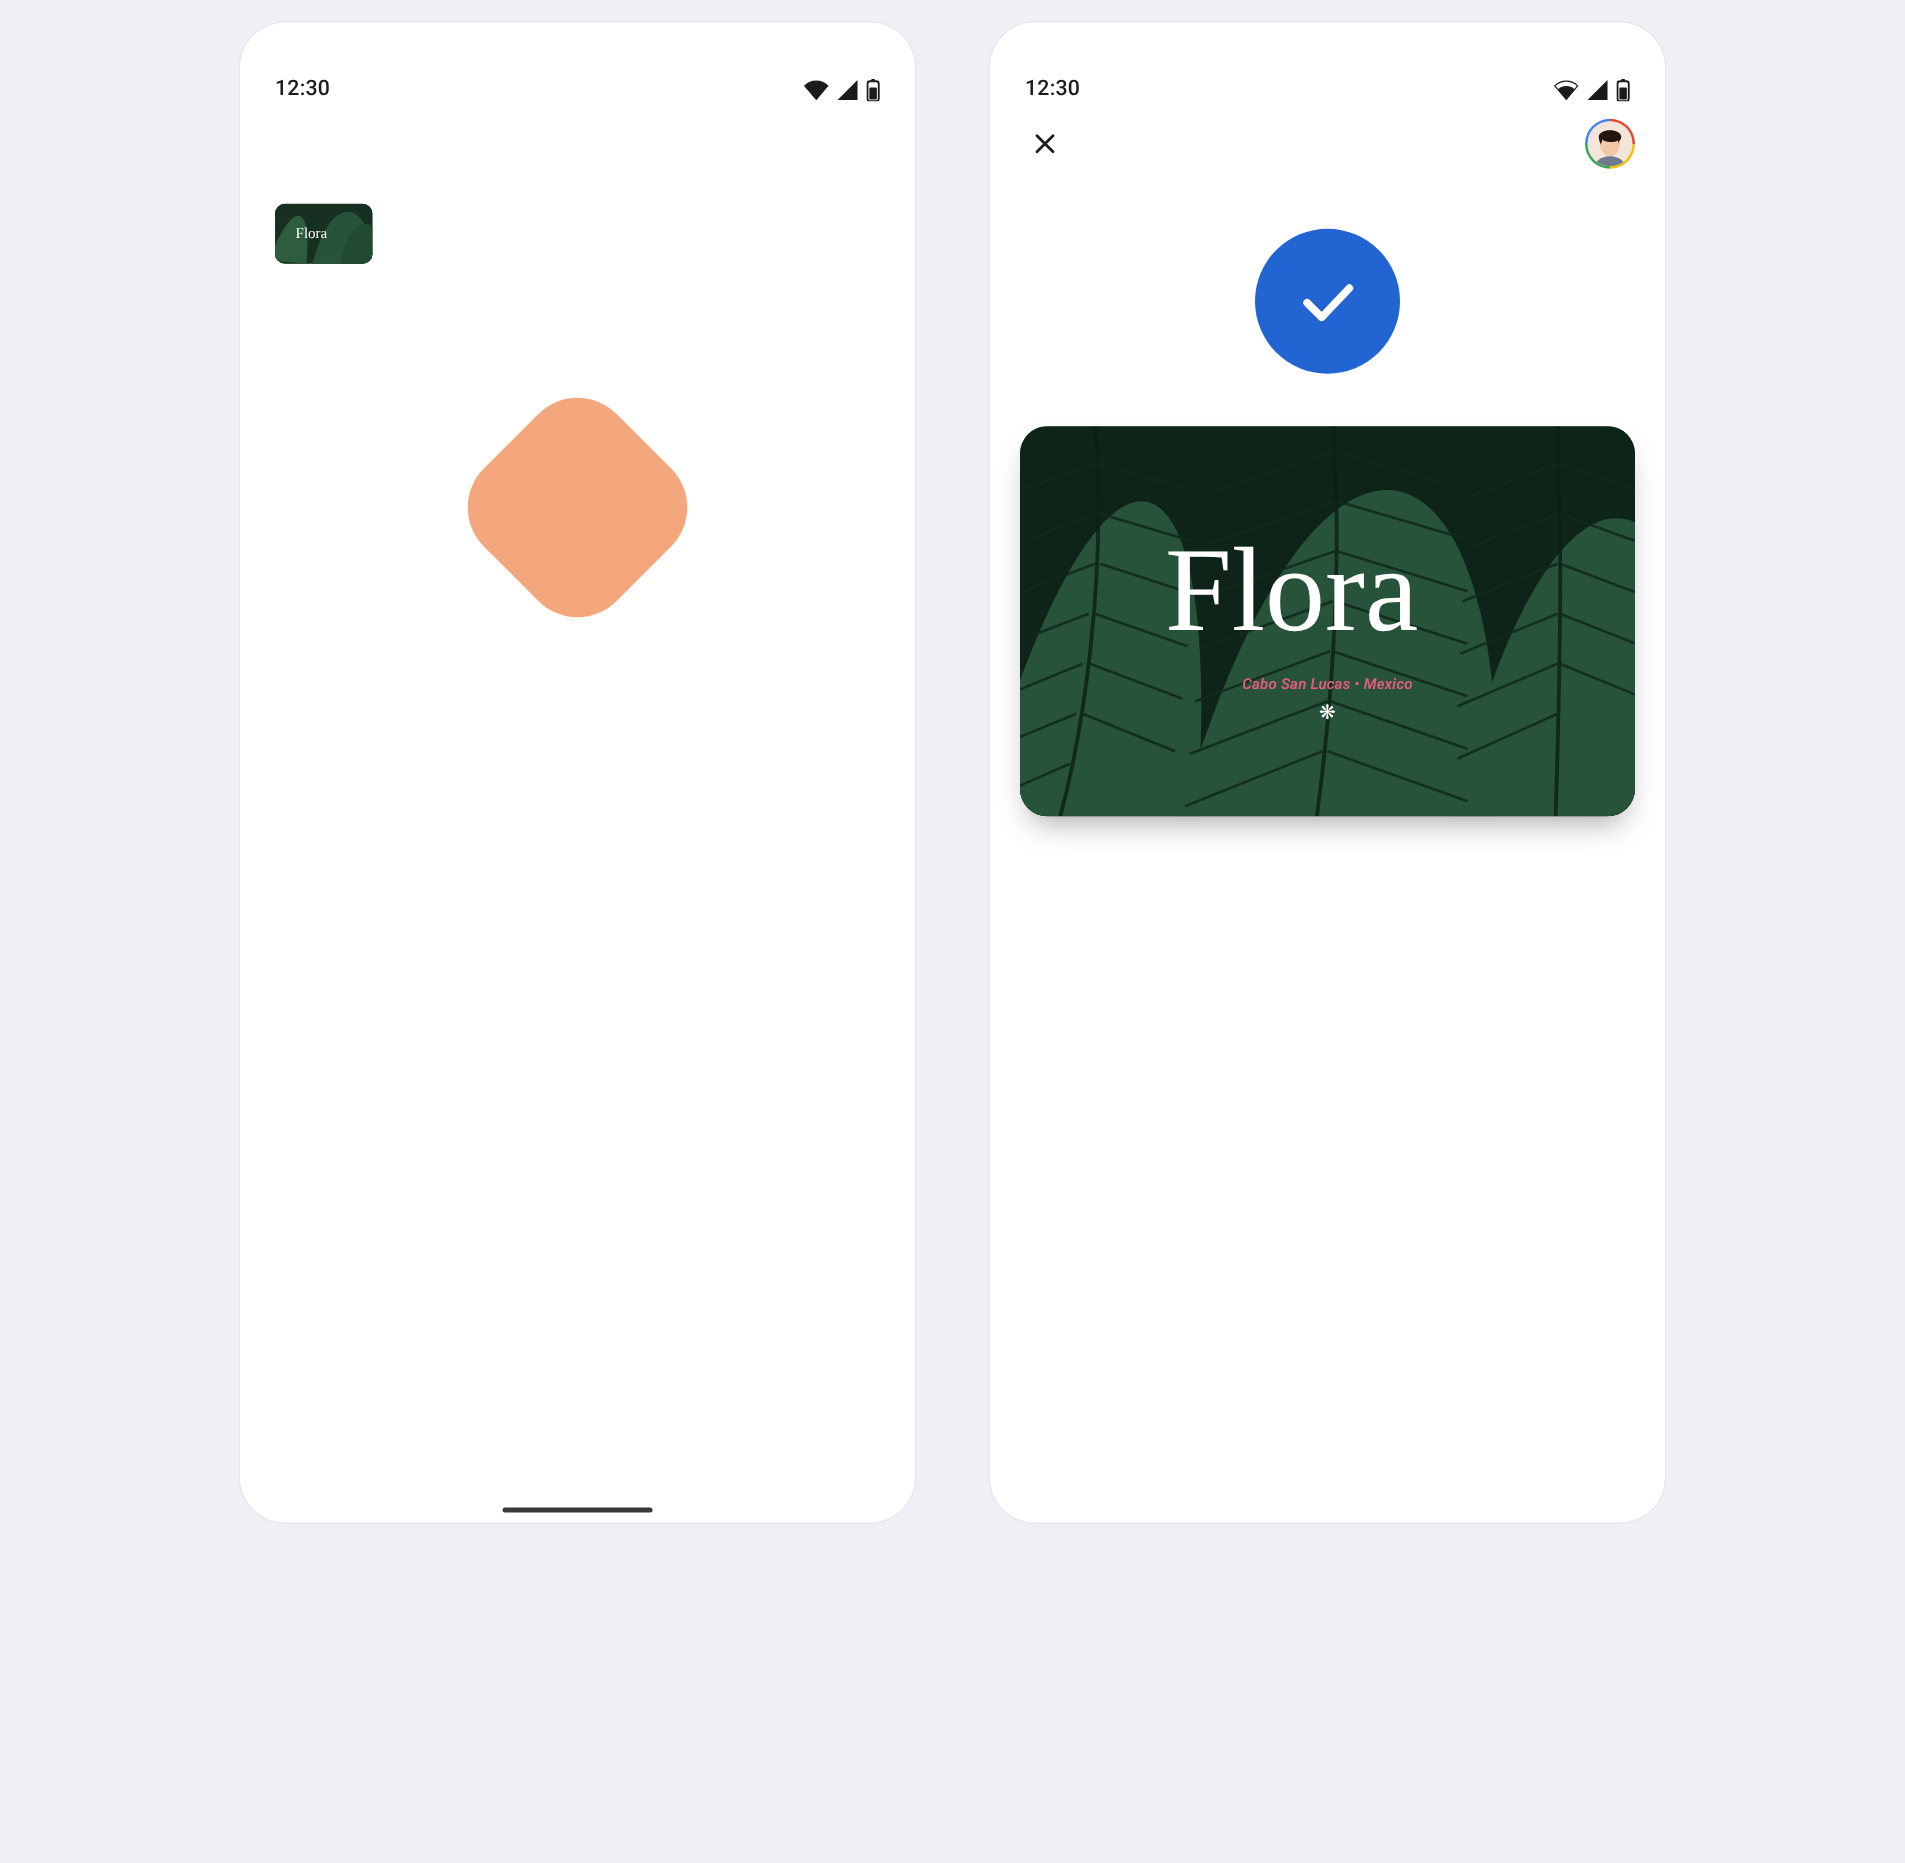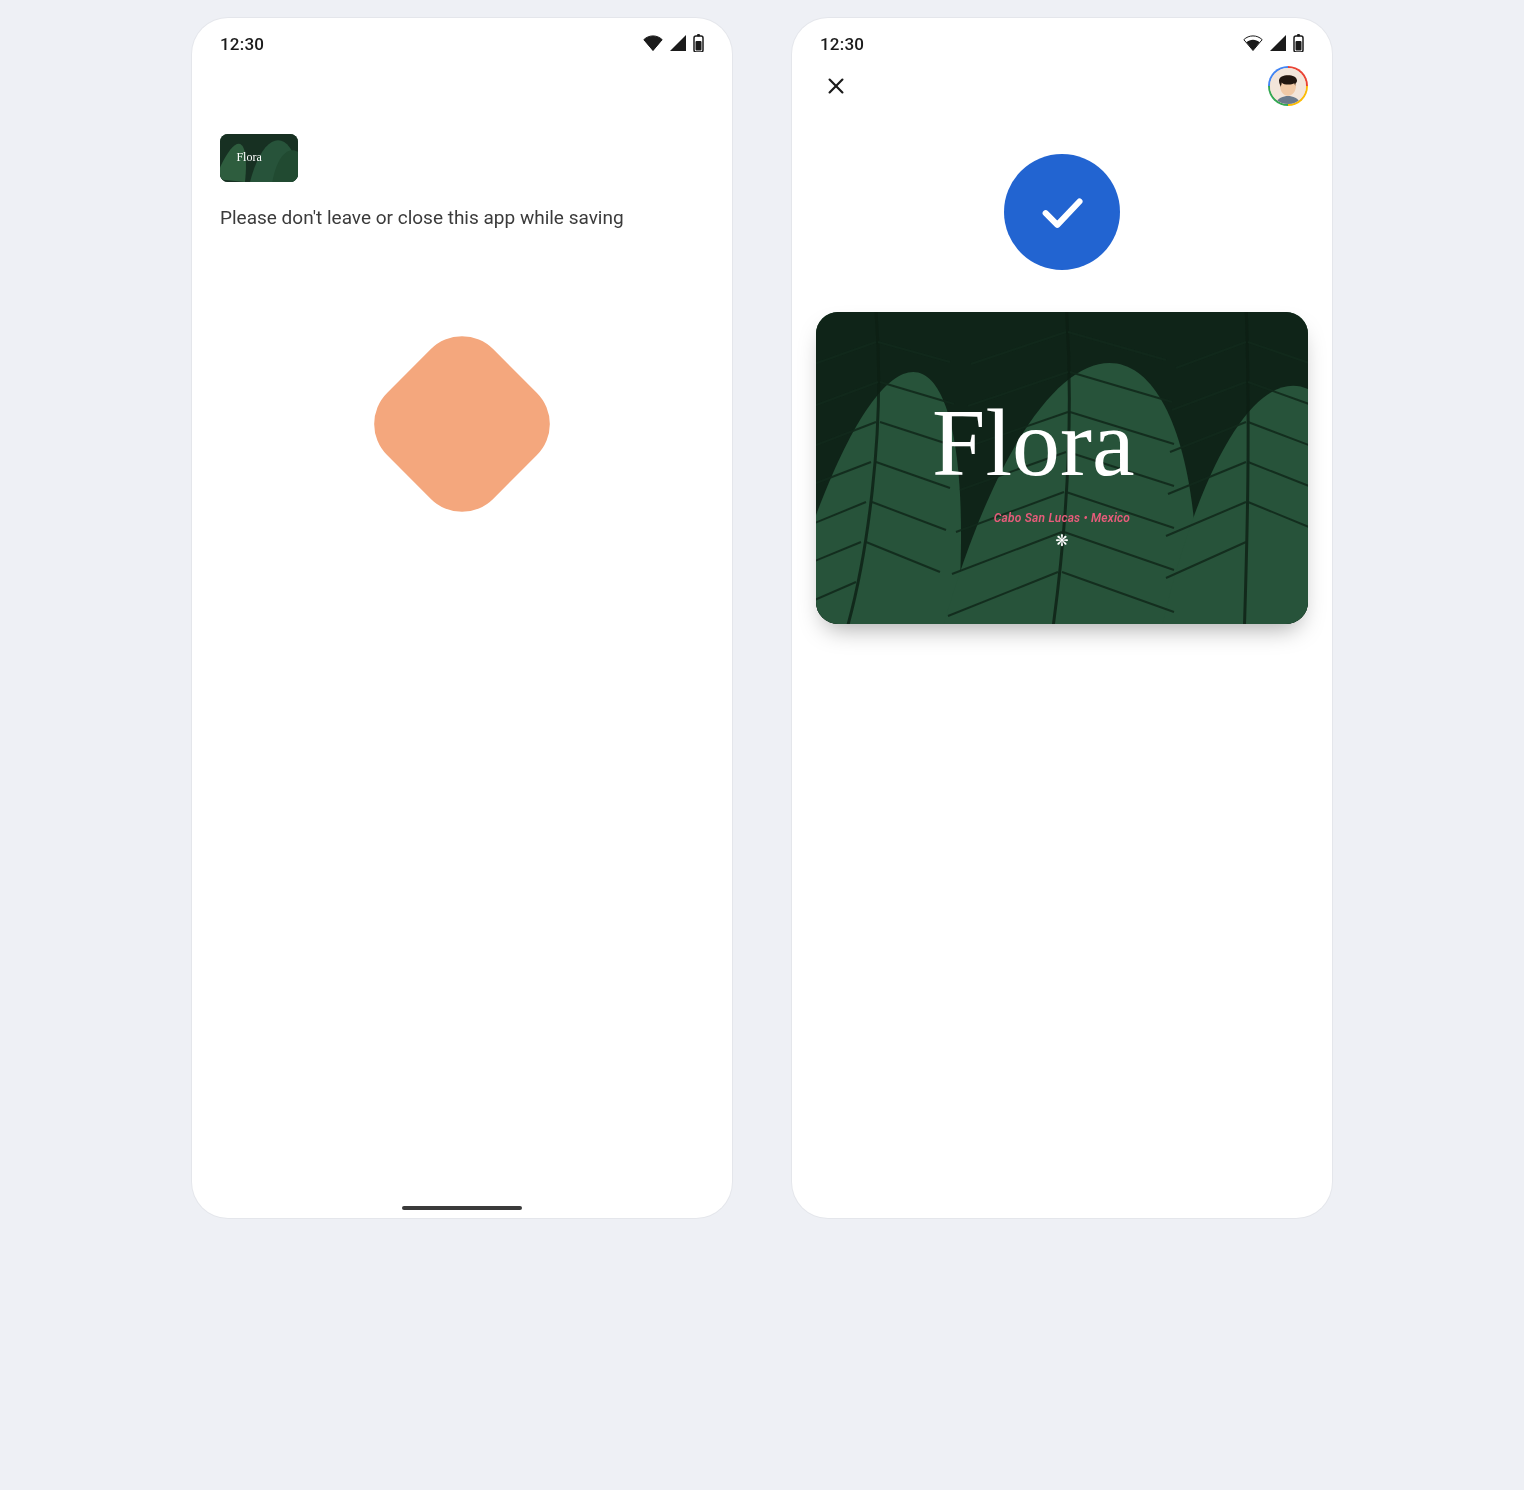--- a/index.html
+++ b/index.html
@@ -36,26 +36,27 @@
     box-shadow: 0 0 0 1px rgba(0,0,0,.04);
     display: flex;
     flex-direction: column;
     overflow: hidden;
     position: relative;
   }
   
   .status-bar {
     height: 34px;
     display: flex;
-    align-items: flex-start;
+    align-items: flex-end;
     justify-content: space-between;
-    padding: 16px 28px 0;
+    padding: 0 28px 0;
     font-size: 17px;
     font-weight: 500;
     letter-spacing: .2px;
+    margin-top: 29px;
   }
   .status-right { display:flex; gap:6px; align-items:center; }
   .status-right svg { display:block; }
 
   
   .content { padding: 0 28px; flex:1; display:flex; flex-direction:column; }
 
   .brand-thumb {
     width: 78px; height: 48px;
     border-radius: 8px;
@@ -199,21 +200,20 @@
         <rect width="78" height="48" fill="#173022"></rect>
         <path d="M-5 45 C15 -5 30 0 25 48 Z" fill="#2e5d3e"></path>
         <path d="M30 48 C45 -10 75 -5 80 48 Z" fill="#27533a"></path>
         <path d="M52 50 C60 0 90 10 90 50 Z" fill="#214a31"></path>
       </svg>
       <svg width="48" height="20" viewBox="0 0 200 70" style="position:relative;z-index:2">
         <text x="6" y="48" font-family="'Brush Script MT','Segoe Script',cursive" font-size="50" fill="#fff">Flora</text>
       </svg>
     </div>
 
-    <div class="subtitle">Please don't leave or close this app while saving</div>
 
     <div class="loader-wrap">
       <div class="loader"></div>
     </div>
   </div>
 
   <div class="home-indicator"></div>
 </div>
 
 <div class="phone">

